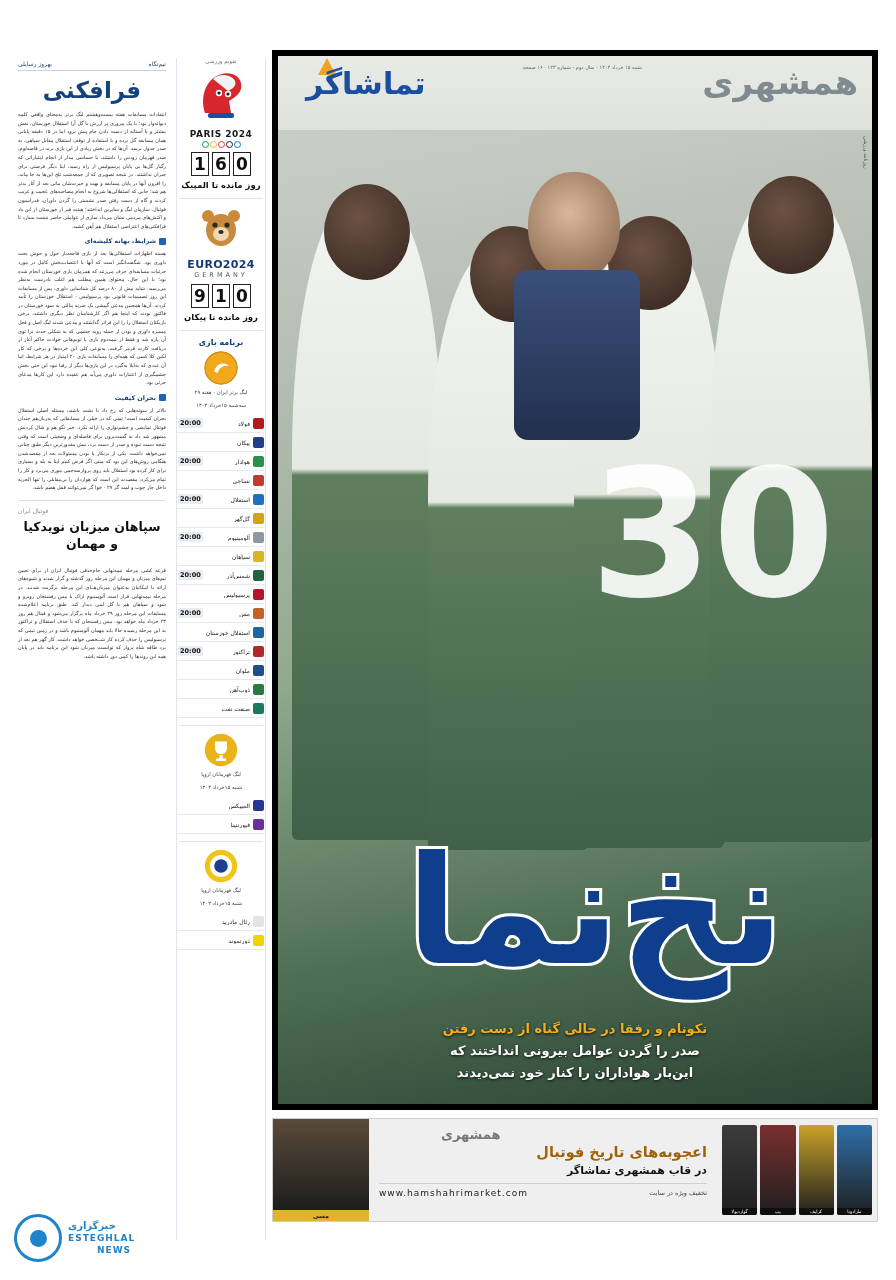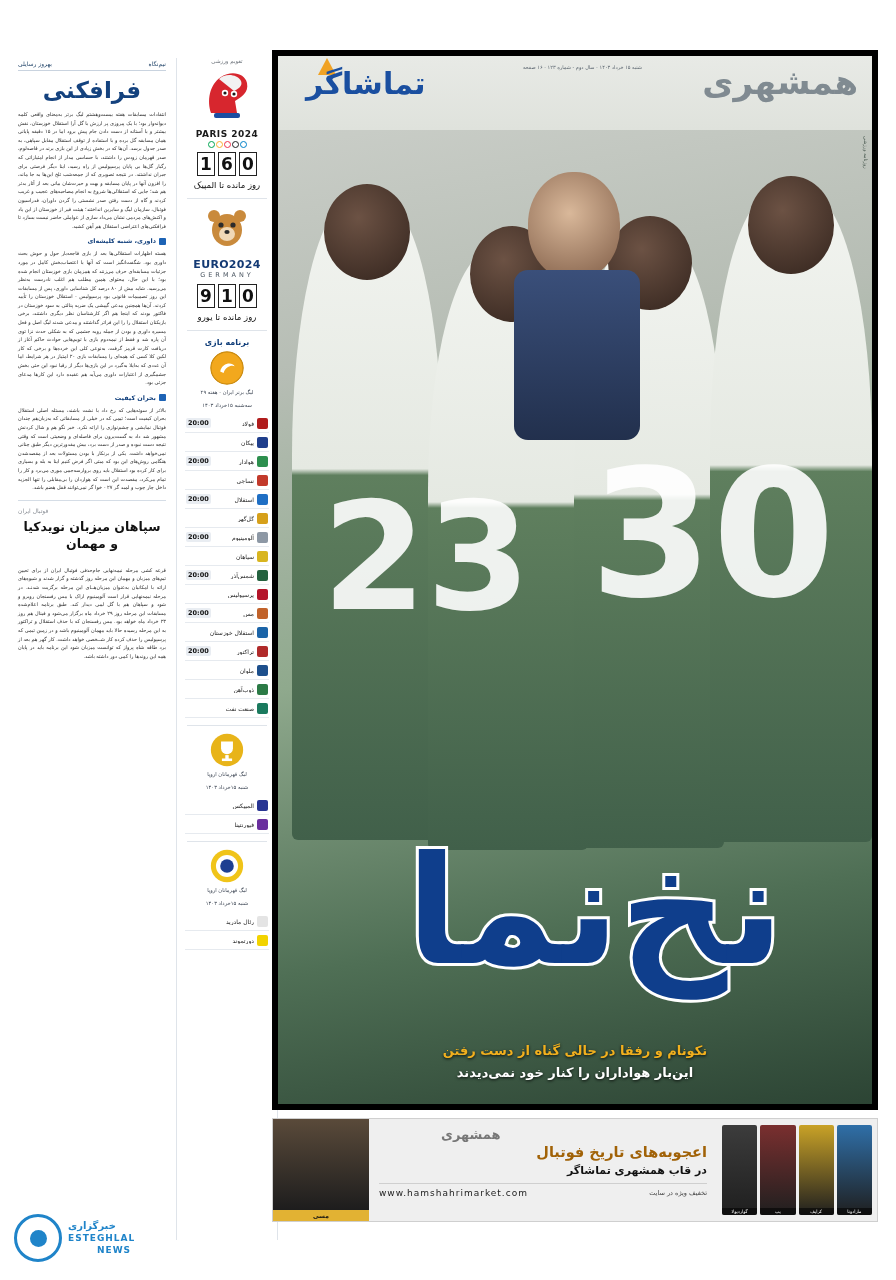--- a/index.html
+++ b/index.html
@@ -71,24 +71,24 @@
   .headline-second {
     font-size: 12.5px; font-weight: bold; color: #111;
     text-align: center; line-height: 17px;
     margin-bottom: 14px;
   }
 
   
   .mid-col {
     position: absolute;
     left: 176px; top: 58px;
-    width: 102px; height: 1182px;
+    width: 90px; height: 1182px;
     border-left: 1px solid #dfe4ea;
     border-right: 1px solid #dfe4ea;
-    padding: 0 8px;
+    padding: 0 0;
     direction: rtl;
   }
   .mid-top-tag {
     font-size: 5.5px; color: #6a7078; text-align: center;
     margin-bottom: 3px;
   }
   .mascot-box { text-align: center; margin-bottom: 2px; }
   .paris-logo {
     text-align: center; font-size: 9px; font-weight: bold;
     color: #1b1b1b; letter-spacing: 0.5px; margin-top: 2px;
@@ -104,21 +104,21 @@
     display: flex; justify-content: center; gap: 3px; margin: 3px 0;
   }
   .cd-digit {
     width: 18px; height: 24px; background: #fff;
     border: 1px solid #222; color: #111;
     font-size: 17px; font-weight: bold;
     display: flex; align-items: center; justify-content: center;
     font-family: "DejaVu Sans", sans-serif;
   }
   .cd-label {
-    text-align: center; font-size: 8.5px; font-weight: normal;
+    text-align: center; font-size: 8.5px; font-weight: bold;
     color: #111; line-height: 12px; margin-top: 2px;
   }
   .euro-logo {
     text-align: center; font-size: 11px; font-weight: bold;
     color: #143a74; letter-spacing: 0.3px; margin-top: 4px;
   }
   .euro-sub {
     text-align: center; font-size: 6.5px; color: #4a5560;
     letter-spacing: 3px; margin-bottom: 5px;
   }
@@ -332,21 +332,21 @@
   <div class="left-col">
     <div class="kicker-row">
       <span class="k-left">نیم‌نگاه</span>
       <span class="k-right">بهروز رسایلی</span>
     </div>
     <div class="headline-main">فرافکنی</div>
     <div class="body-text">انتقادات مسابقات هفته بیست‌وهشتم لیگ برتر به‌معنای واقعی کلمه دیوانه‌وار بود؛ با یک پیروزی پر ارزش با گل آرا استقلال خوزستان، نقش بیشتر و با آستانه از دست دادن جام پیش برود اما در ۱۵ دقیقه پایانی همان مسابقه گل برده و با استفاده از توقف استقلال مقابل سپاهی، به صدر جدول برسد. آن‌ها که در بخش زیادی از این بازی برند در قاصه‌لوم، صدر قهرمان زودس را داشتند، با حساسی مدار از انجام امتیازاتی که رگبار گل‌ها بی پایان پرسپولیس از راه رسید، اینا دیگر فرصتی برای جبران نداشتند. در نتیجه تصویری که از جمعه‌شب تلخ این‌ها به جا ماند، را افزون آنها در پایان مسابقه و بهت و حیرت‌شان بیانی بعد از آثار بدتر هم شد؛ جایی که استقلالی‌ها شروع به انجام مصاحبه‌های عجیب و غریب کردند و گاه از دست رفتن صدر نشستی را گردن داوران، فدراسیون فوتبال، سازمان لیگ و سایرین انداختند؛ هیئت فیر از خوزستان از این یاد و اکنش‌های مردمی نشان می‌داد سازی از عواملی حاضر نیست بسازد تا فرافکنی‌های اعتراضی استقلال هم آهن کشید.</div>
 
     <div class="sub-head">
       <span class="sq"></span>
-      <span class="txt">داوری، شنبه کلیشه‌ای</span>
+      <span class="txt">شرایط، بهانه کلیشه‌ای</span>
     </div>
     <div class="body-text">هسته اظهارات استقلالی‌ها بعد از بازی فاجعه‌بار حول و حوش بحث داوری بود. شگفت‌انگیز است که آنها با اعتصاب‌بخش کامل در مورد جزئیات مسابقه‌ای حرف می‌زنند که همزمان بازی خوزستان انجام شده بود؛ با این حال، محتوای همین مطلب هم اغلب نادرست به‌نظر می‌رسید. شاید بیش از ۸۰ درصد کل شناسایی داوری، پس از مسابقات این روز تصمیمات قانونی بود پرسپولیس - استقلال خوزستان را تأیید کردند. آن‌ها همچنین مدعی گپیشی یک ضربه پنالتی به سود خوزستان در فاکتور بودند که اینجا هم اگر کارشناسان نظر دیگری داشتند، برخی بازیکنان استقلال را را این فراتر گذاشتند و مدعی شدند لیگ اصل و فعل مسیره داوری و بودن از جمله رویه جشمی که به شکلی حدث نزا توی آن پاره شد و فقط از نیمه‌دوم بازی با تویم‌هایی حوادث حاکم آغاز از دریافت کارت قرمز گرفت، به‌نوعی کلی این خرده‌ها و برخی که کار لکین کلا کسی که همه‌ای را مسابقات بازی ۲۰ امتیاز در هر شرایط، اما آن عددی که به‌ایلا به‌گیرد در این بازی‌ها دیگر از رقبا نبود این حتی بخش جشمگیری از اعتبارات داوری می‌آید هم عقیده دارد این کارها مدعای جزئی بود.</div>
 
     <div class="sub-head">
       <span class="sq"></span>
       <span class="txt">بحران کیفیت</span>
     </div>
     <div class="body-text">بالاتر از سوئه‌هایی که رخ داد با نشت باشند، مسئله اصلی استقلال بحران کیفیت است؛ تیمی که در خیلی از مسابقاتی که به‌زبان‌هم چندان فوتبال نمایشی و چشم‌نوازی را ارائه نکرد. خبر نگو هم و شال کردنش مشهور شد داد به گست‌یرون برای فاصله‌ای و وضعیتی است که وقتی نتیجه دست نبوده و صدر از دست برد، بیش مقدورترین دیگر طبق چنانی نمی‌خواهد داشت. یکی از برنکار با بودن مسئولات بعد از مقصدشدن هنگامی روش‌های این بود که مبتی اگر فرض کنیم اینا به بله و بسیاری برای کار کرده بود استقلال باید روی بروارسه‌جمی موری می‌برد و کار را تمام می‌کرد، مقصدت این است که هواردان را بی‌مقابلی را تنها الجزیه داخل چار چوب و لمبد گر ۲۷ - خوا گر نمی‌توانند قفل هضم باشد.</div>
 
     <div class="rule"></div>
@@ -397,21 +397,21 @@
         <ellipse cx="23" cy="26" rx="2.6" ry="2" fill="#2b2b2b"></ellipse>
       </svg>
     </div>
     <div class="euro-logo">EURO2024</div>
     <div class="euro-sub">GERMANY</div>
     <div class="countdown">
       <span class="cd-digit">0</span>
       <span class="cd-digit">1</span>
       <span class="cd-digit">9</span>
     </div>
-    <div class="cd-label">روز مانده تا یورو</div>
+    <div class="cd-label">روز مانده تا پیکان</div>
 
     <div class="mid-sep"></div>
     <div class="mid-title">برنامه بازی</div>
 
     <svg class="circle-logo" viewBox="0 0 40 40">
       <circle cx="20" cy="20" r="19" fill="#f2a81d"></circle>
       <path d="M12 24 C14 14 26 12 29 18 C26 16 18 18 16 26 Z" fill="#fff"></path>
       <circle cx="20" cy="20" r="19" fill="none" stroke="#c98a10" stroke-width="1.5"></circle>
     </svg>
     <div class="league-head">لیگ برتر ایران - هفته ۲۹</div>
@@ -553,27 +553,27 @@
 
         <div class="fig" style="left:296px; top:108px; width:150px; height:610px;"></div>
         <div class="head" style="left:330px; top:86px; width:84px; height:94px;"></div>
 
         <div class="fig" style="left:432px; top:62px; width:162px; height:650px;"></div>
         <div class="head" style="left:470px; top:46px; width:86px; height:98px;"></div>
 
         <div style="position:absolute; left:250px; top:42px; width:92px; height:108px; border-radius:48%; background:radial-gradient(circle at 45% 38%,#d9b89a,#7d5a44);"></div>
         <div style="position:absolute; left:236px; top:140px; width:126px; height:170px; border-radius:14px; background:linear-gradient(180deg,#3a4f7a,#22304d);"></div>
 
-        <div class="jersey-num" style="left:44px; top:352px; font-size:150px;">23</div>
         <div class="jersey-num" style="left:312px; top:318px; font-size:176px;">30</div>
 
         <div class="big-title">نخ‌نما</div>
 
         <div class="deck">
           <div><span class="hl">نکونام و رفقا در حالی گناه از دست رفتن</span></div>
+          <div>صدر را گردن عوامل بیرونی انداختند که</div>
           <div>این‌بار هواداران را کنار خود نمی‌دیدند</div>
         </div>
       </div>
     </div>
   </div>
 
   <div class="ad-bar">
     <div class="ad-thumbs" id="ad-thumbs">
         <div class="thumb" style="background: linear-gradient(rgb(47, 111, 168), rgb(31, 31, 31));">
           <div class="cap">مارادونا</div>

